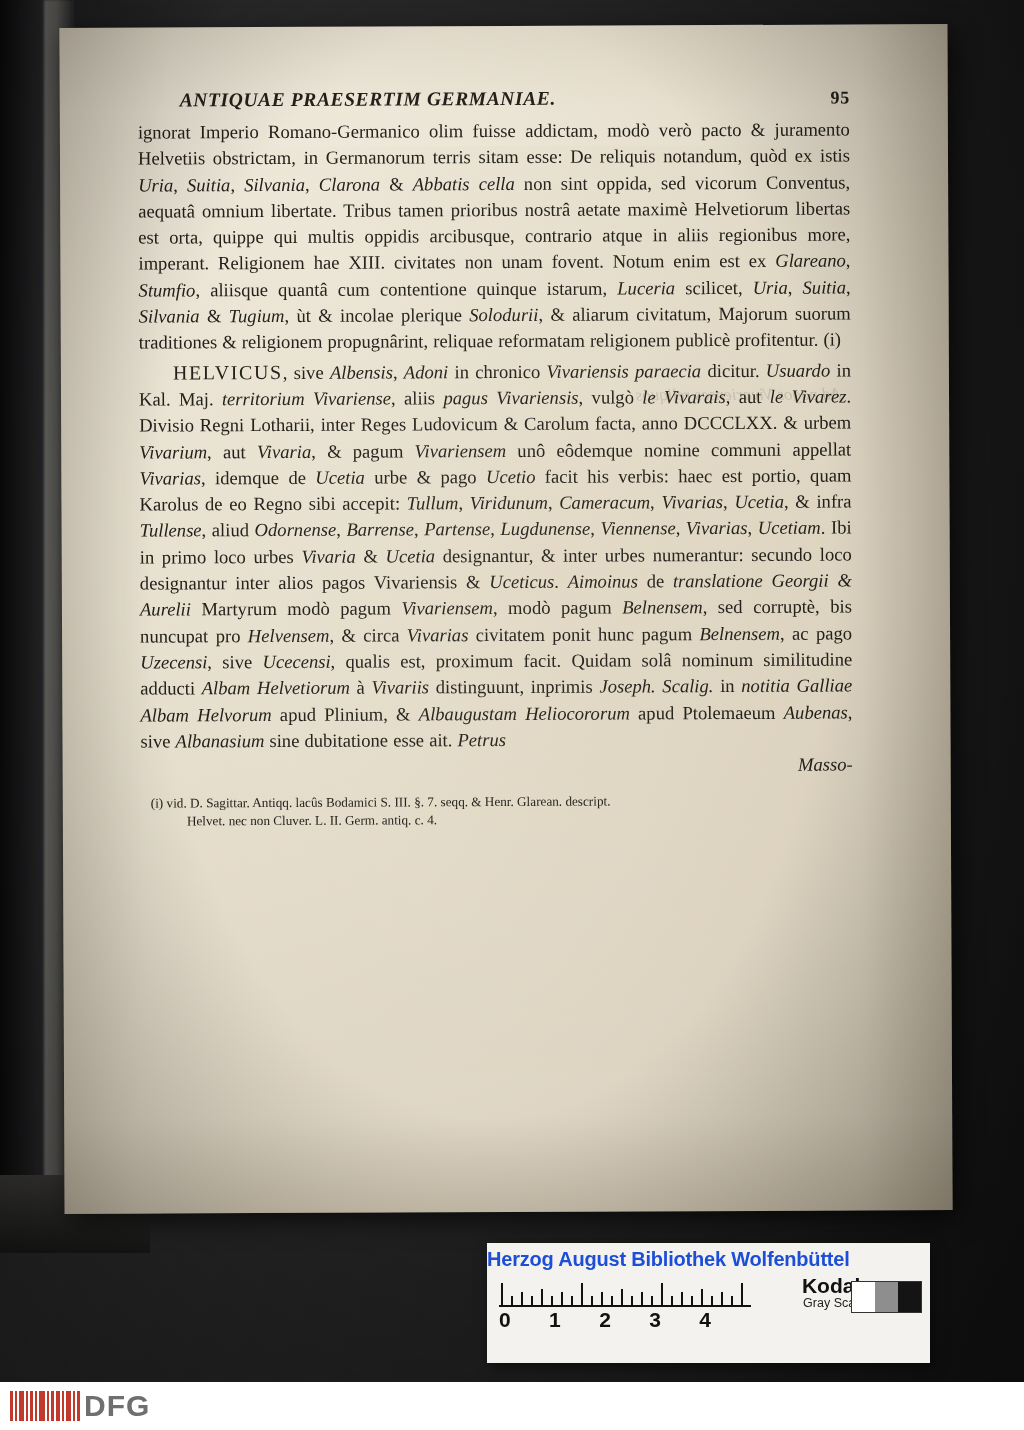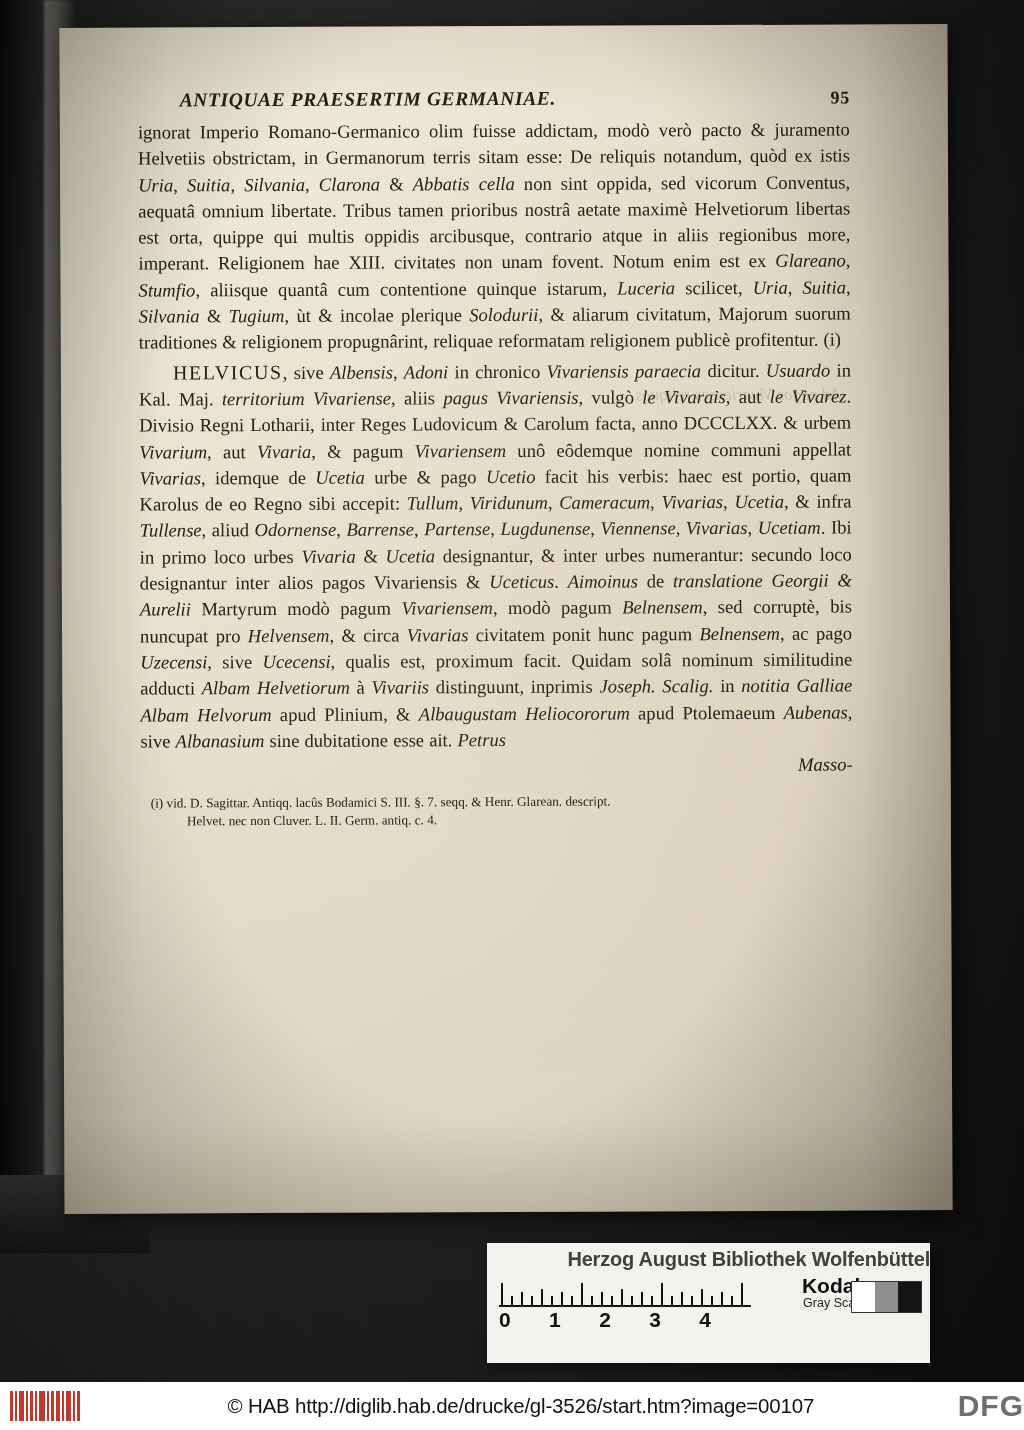--- a/index.html
+++ b/index.html
@@ -153,25 +153,25 @@
   #target-card {
     position: absolute;
     left: 487px;
     top: 1243px;
     width: 443px;
     height: 120px;
     background: #f4f2ee;
     box-shadow: 3px 4px 12px rgba(0,0,0,0.5);
   }
   #target-card .tc-title {
-    text-align: right;
+    text-align: left;
     font-family: "Liberation Sans", sans-serif;
     font-weight: bold;
     font-size: 20px;
-    color: #404040;
+    color: #1d4ed8;
     padding-top: 5px;
     letter-spacing: -0.2px;
   }
   #tc-body {
     display: flex;
     align-items: flex-start;
     padding: 4px 10px 0 12px;
     gap: 8px;
   }
   #ruler {
@@ -372,15 +372,14 @@
       <i style="width:2px"></i>
     <i style="width:6px"></i>
       <i style="width:2px"></i>
       <i style="width:3px"></i>
     <i style="width:4px"></i>
       <i style="width:2px"></i>
       <i style="width:5px"></i>
     <i style="width:2px"></i>
       <i style="width:3px"></i>
   </div>
-  <div id="banner-url">© HAB http://diglib.hab.de/drucke/gl-3526/start.htm?image=00107</div>
   <div id="banner-dfg">DFG</div>
 </div>
 
 </body></html>

